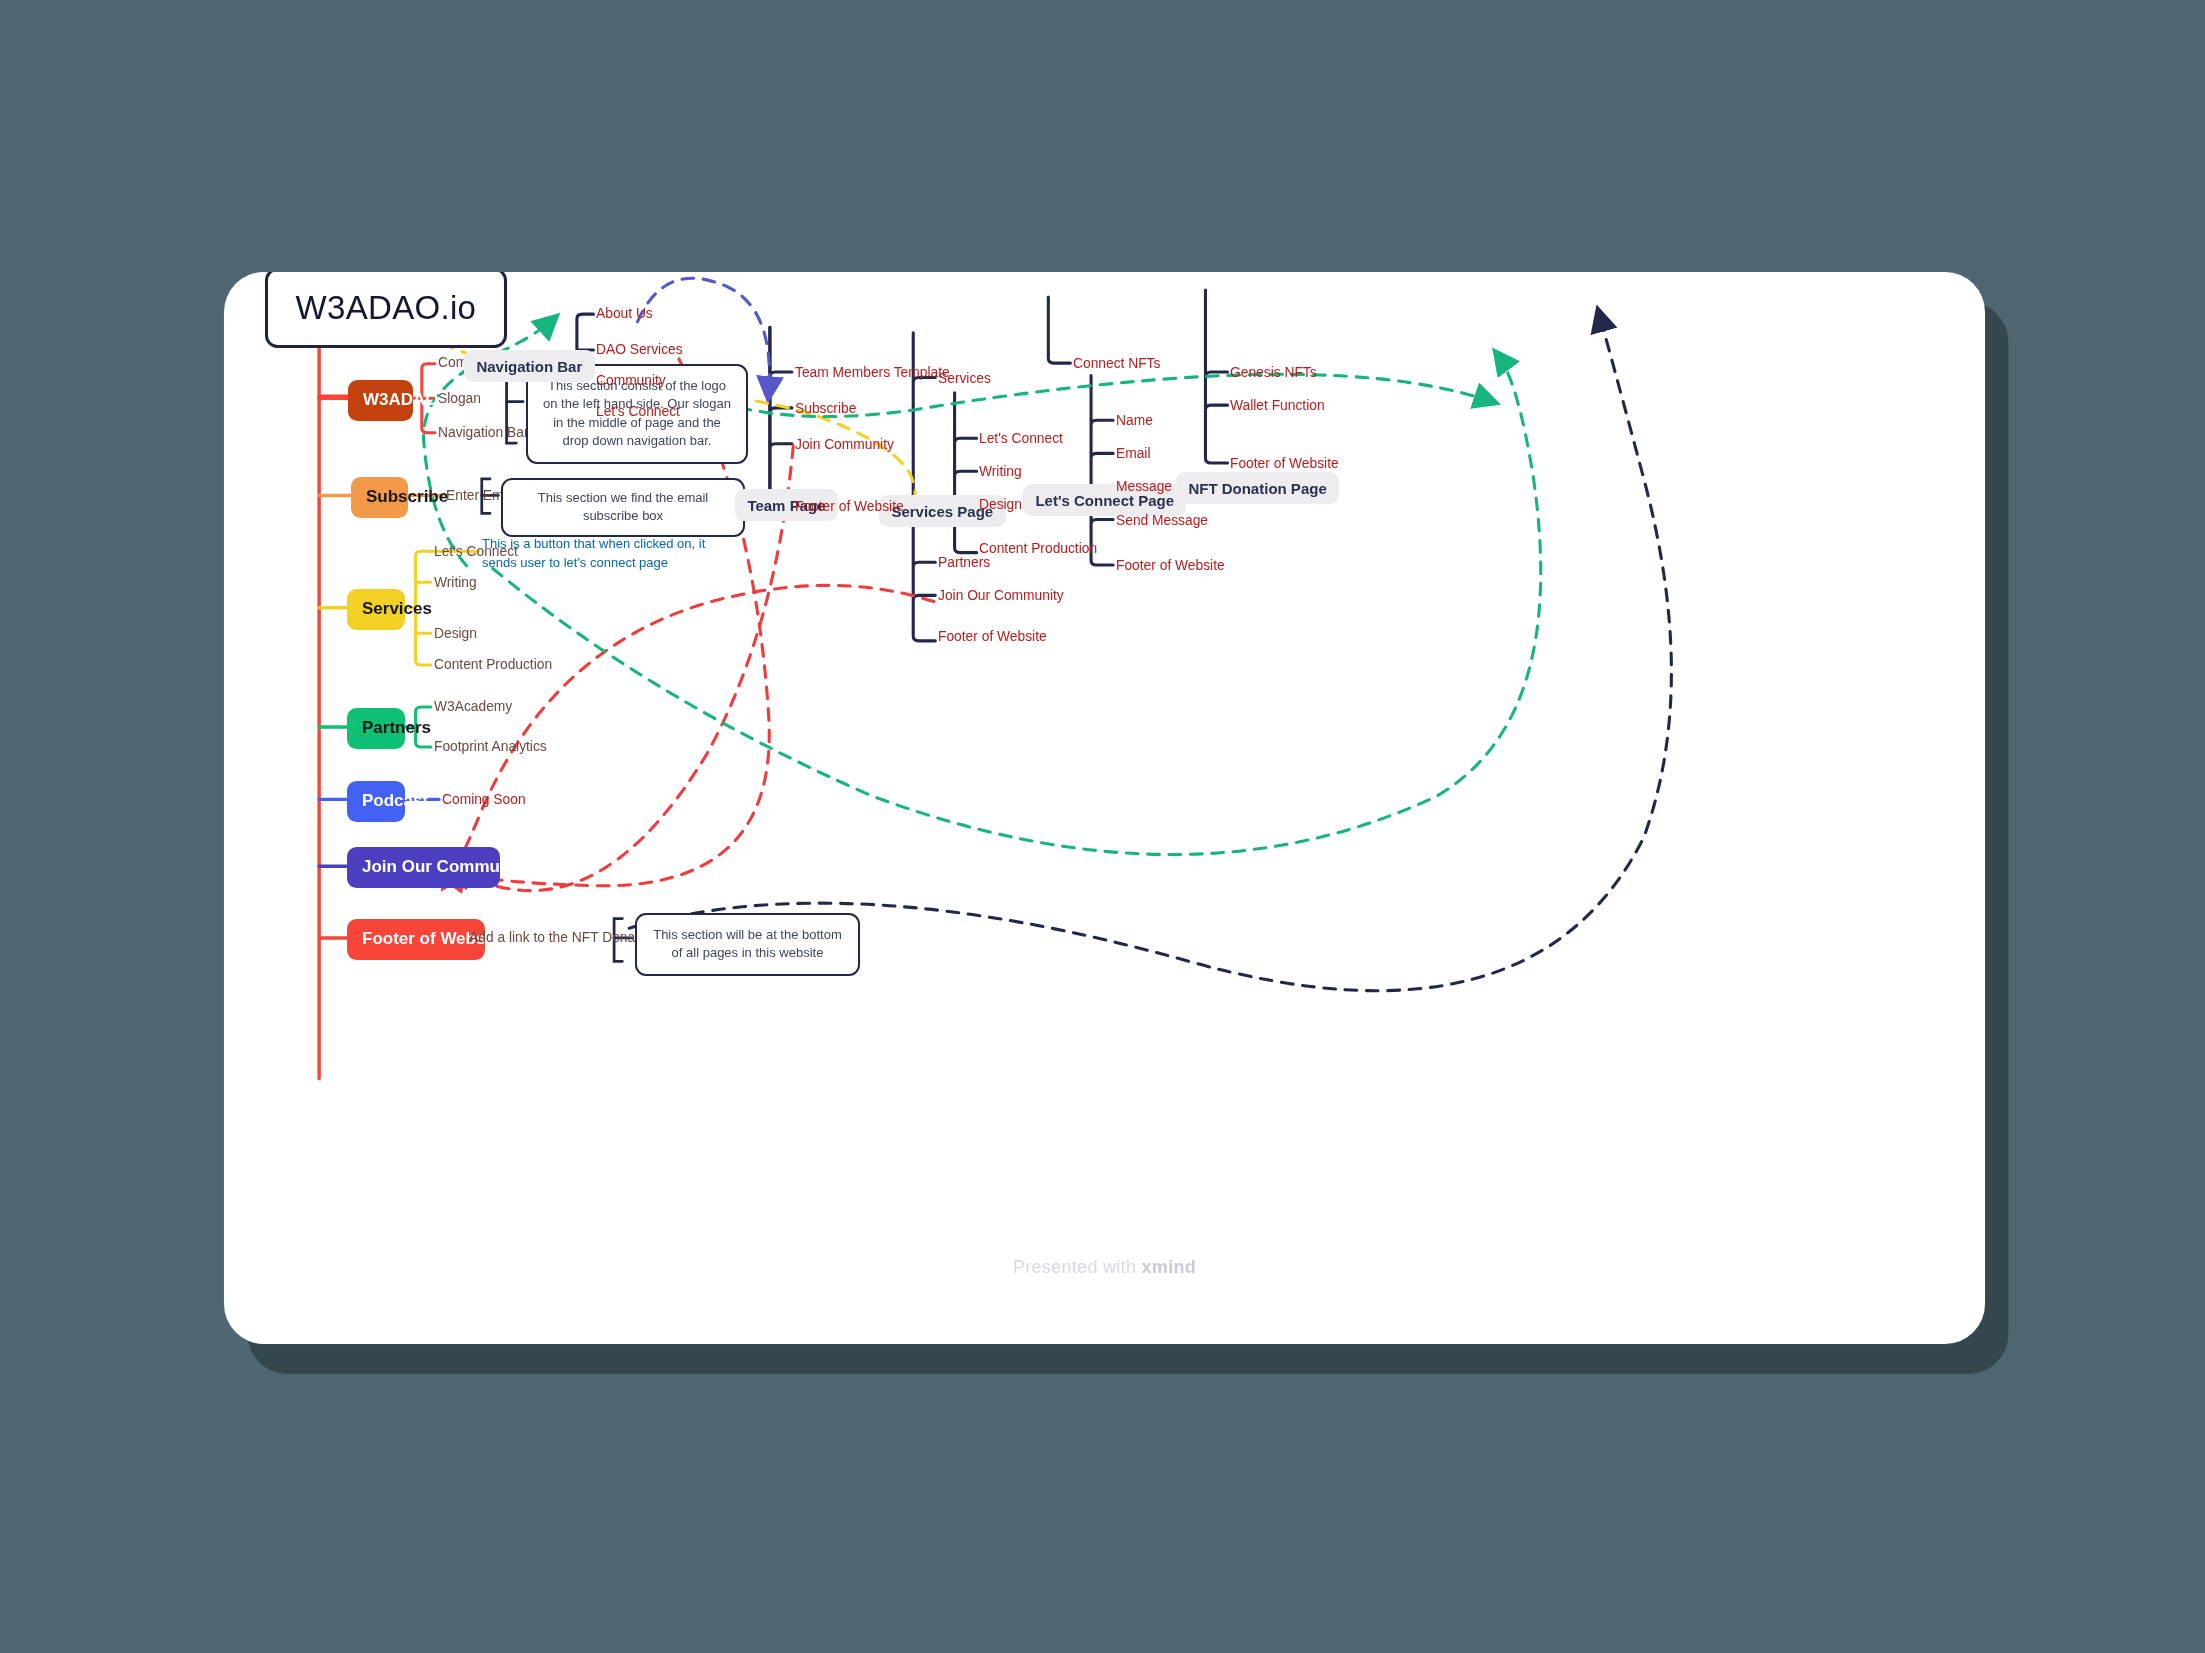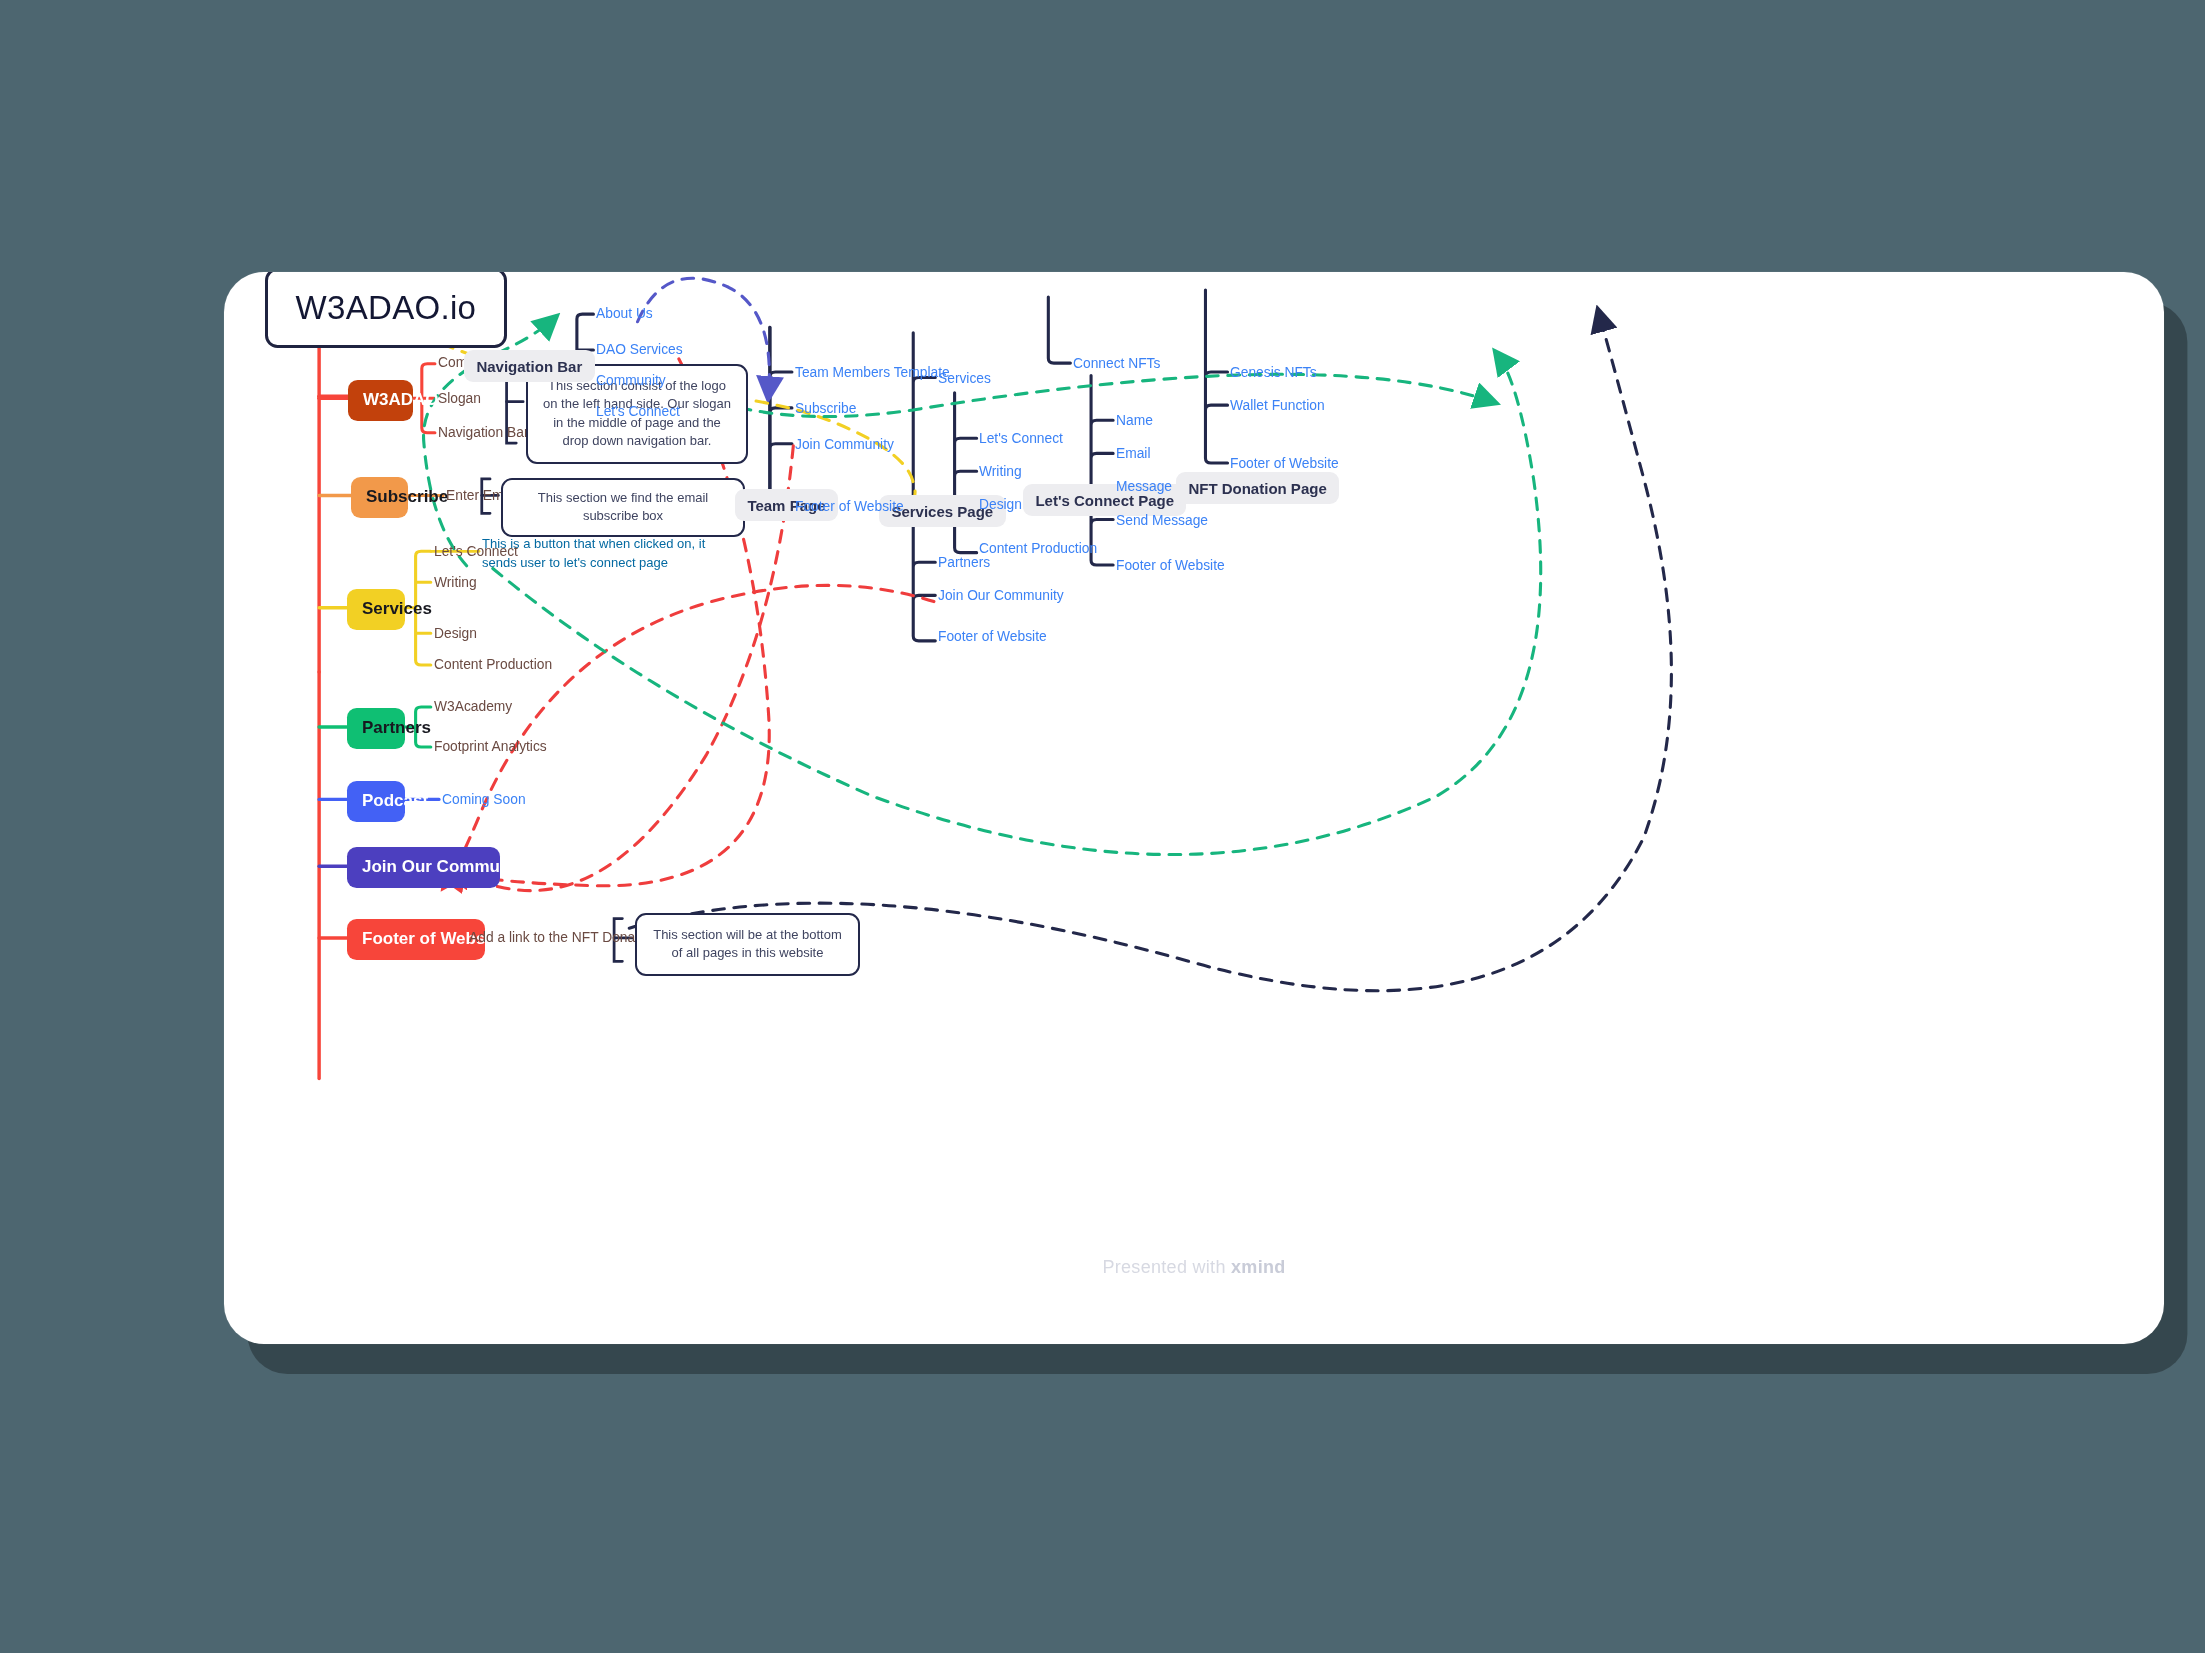--- a/index.html
+++ b/index.html
@@ -7,21 +7,21 @@
     width:2205px;height:1654px;
     background:#4d6670;
     font-family:"Liberation Sans", sans-serif;
     overflow:hidden;
     position:relative;
   }
   
   #card{
     position:absolute;
     left:224px; top:272px;
-    width:1940px; height:1072px;
+    width:1761px; height:1072px;
     background:#ffffff;
     border-radius:40px;
     box-shadow:23.4px 30px 0 0 rgba(0,0,0,.30), 0 0 0 0.7px rgba(255,255,255,.06);
   }
   #canvas{position:absolute;inset:0;overflow:hidden;border-radius:40px;}
   svg.links{position:absolute;left:0;top:0;width:1761px;height:1072px;pointer-events:none;}
 
   
   .node{position:absolute;box-sizing:border-box;white-space:nowrap;}
 
@@ -48,21 +48,21 @@
 
   .pill{
     background:#ededf0;
     border-radius:9px;
     padding:7.6px 12.4px;
     font-size:15px;
     color:#2c3150;
     font-weight:600;
   }
 
-  .leaf{font-size:13.8px;color:#3b82f6;}
+  .leaf{font-size:13.8px;color:#b91c1c;}
   .leaf.tint{color:#6a4a42;}
 
   .note{
     border:2.1px solid #23284a;
     border-radius:11px;
     background:#fff;
     color:#3f4460;
     font-size:13px;
     line-height:1.42;
     text-align:center;

